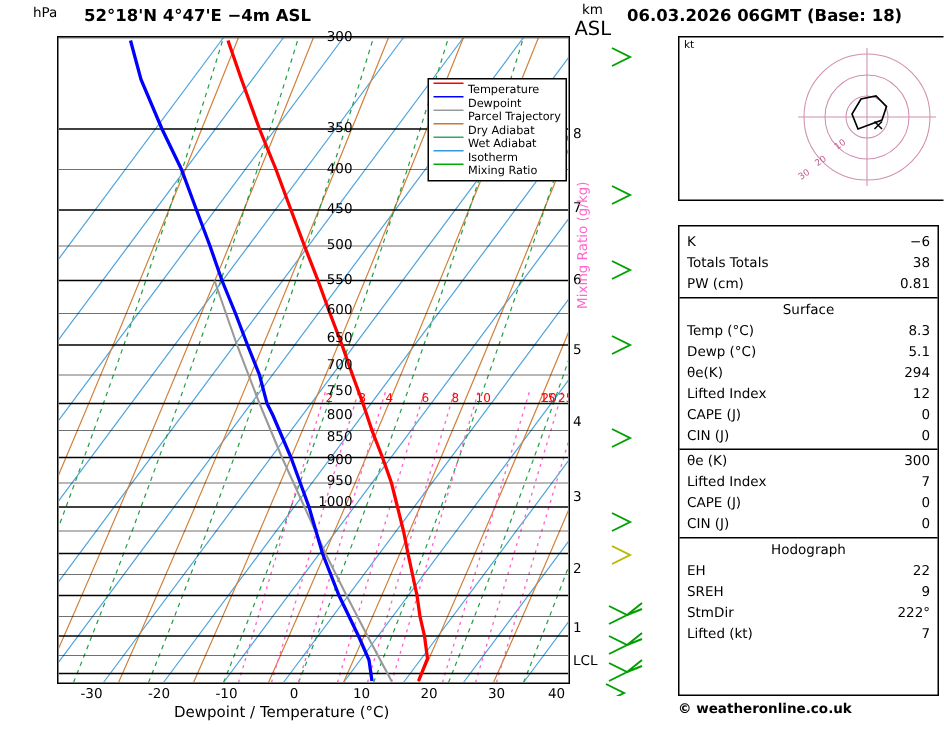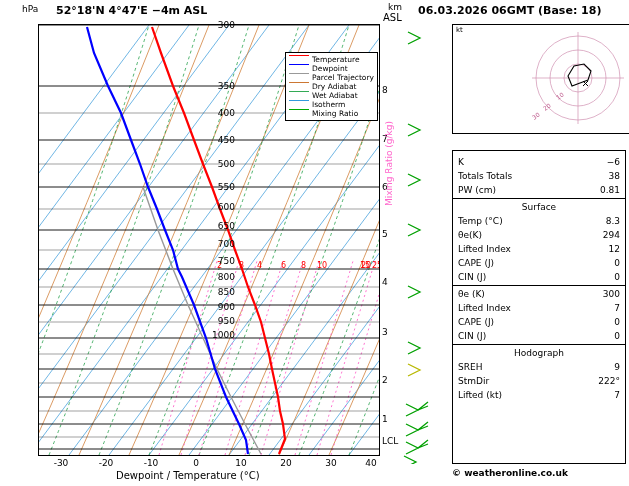--- a/index.html
+++ b/index.html
@@ -7,21 +7,21 @@
   .root{position:absolute;left:0;top:0;width:619px;height:486px;}
 
   
   .t{position:absolute;white-space:nowrap;font-size:9px;color:#000;}
 
   
   #hdr-left{position:absolute;left:56px;top:4px;font-size:11px;font-weight:bold;color:#000;}
   #hdr-right{position:absolute;left:418px;top:4px;font-size:11px;font-weight:bold;color:#000;}
   #lbl-hpa{position:absolute;left:22px;top:4px;font-size:9px;color:#000;}
   #lbl-km{position:absolute;left:388px;top:2px;font-size:9px;color:#000;}
-  #lbl-asl{position:absolute;left:383px;top:12px;font-size:10px;color:#000;}
+  #lbl-asl{position:absolute;left:383px;top:12px;font-size:13px;color:#000;}
 
   
   #plot{position:absolute;left:38px;top:24px;width:342px;height:432px;border:1px solid #000;box-sizing:border-box;overflow:hidden;background:#fff;}
   #plot svg{position:absolute;left:0;top:0;}
 
   
   .ytick{position:absolute;right:384px;font-size:9px;color:#000;text-align:right;width:28px;}
   .xtick{position:absolute;top:458px;font-size:9px;color:#000;text-align:center;width:30px;}
   #xaxis-title{position:absolute;left:116px;top:470px;font-size:10px;color:#000;}
   #ztick-wrap .ztick{position:absolute;left:382px;font-size:9px;color:#000;}
@@ -301,20 +301,24 @@
         <span>PW (cm)</span>
         <span>0.81</span>
       </div>
     <hr>
     <div class="sec">Surface</div>
     <div class="row">
         <span>Temp (°C)</span>
         <span>8.3</span>
       </div>
     <div class="row">
+        <span>Dewp (°C)</span>
+        <span>5.1</span>
+      </div>
+    <div class="row">
         <span>θe(K)</span>
         <span>294</span>
       </div>
     <div class="row">
         <span>Lifted Index</span>
         <span>12</span>
       </div>
     <div class="row">
         <span>CAPE (J)</span>
         <span>0</span>
@@ -336,20 +340,24 @@
         <span>CAPE (J)</span>
         <span>0</span>
       </div>
     <div class="row">
         <span>CIN (J)</span>
         <span>0</span>
       </div>
     <hr>
     <div class="sec">Hodograph</div>
     <div class="row">
+        <span>EH</span>
+        <span>22</span>
+      </div>
+    <div class="row">
         <span>SREH</span>
         <span>9</span>
       </div>
     <div class="row">
         <span>StmDir</span>
         <span>222°</span>
       </div>
     <div class="row">
         <span>Lifted (kt)</span>
         <span>7</span>

